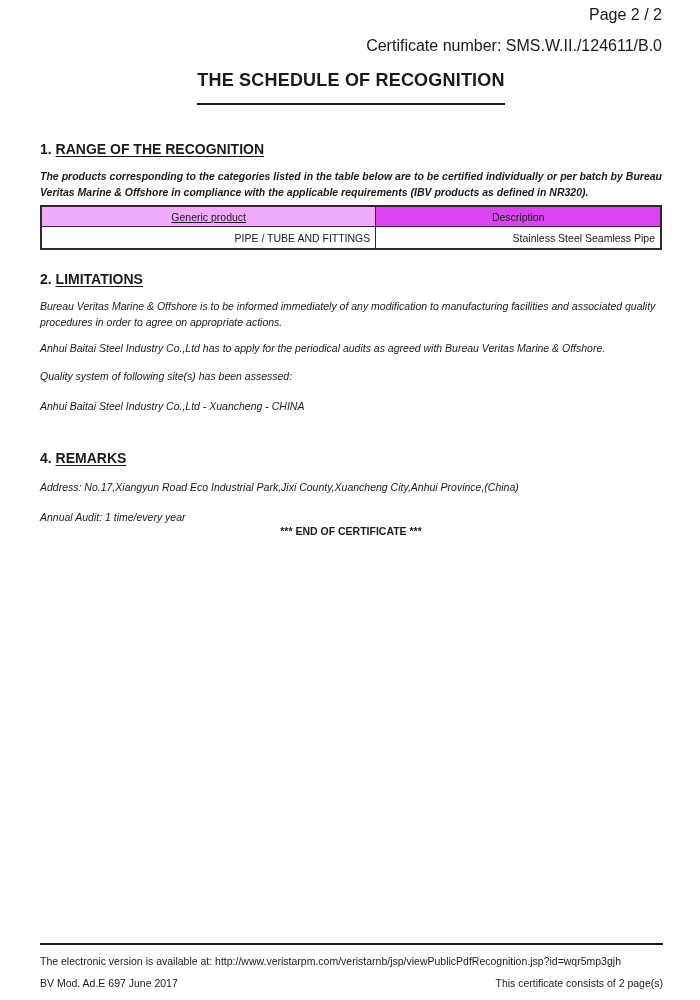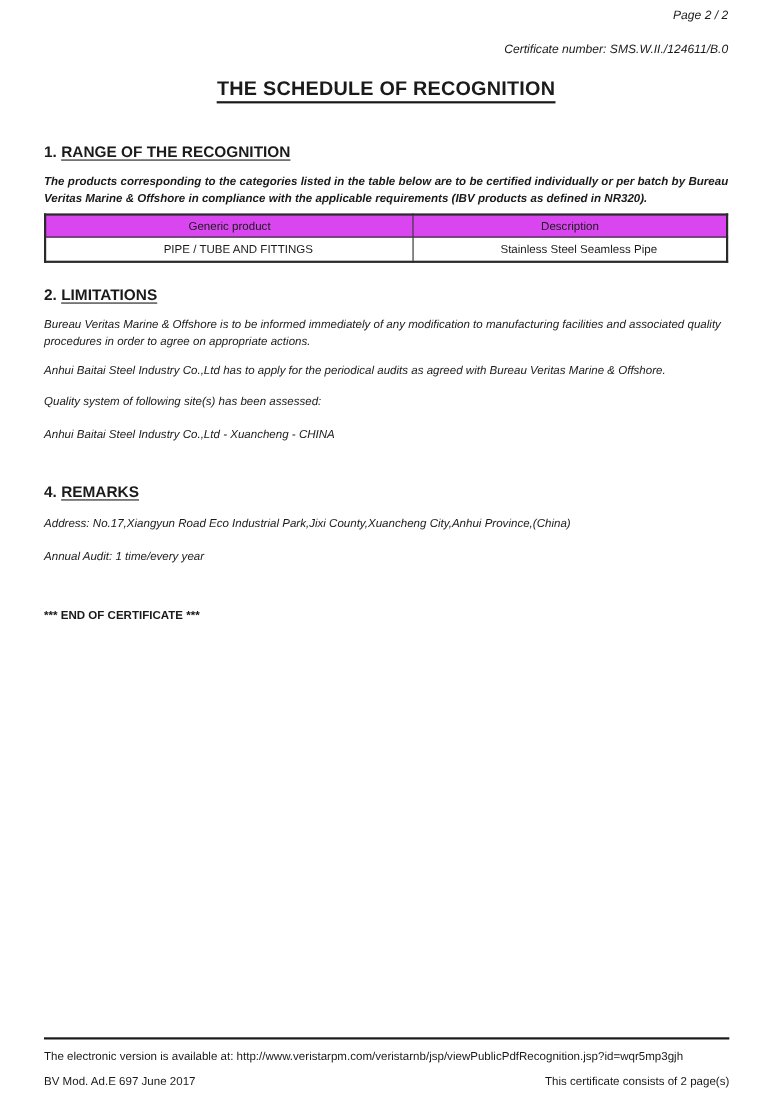--- a/index.html
+++ b/index.html
@@ -16,38 +16,37 @@
     overflow: hidden;
   }
   .page {
     position: absolute;
     left: 40px;
     right: 38px;
     top: 8px;
   }
   .hdr-line {
     text-align: right;
-    font-size: 11px;
+    font-size: 16px;
     line-height: 13px;
-    font-style: italic;
   }
   .hdr-line.cert-no {
     margin-top: 18px;
   }
   .doc-title {
     text-align: center;
     margin-top: 18px;
     font-size: 18px;
     font-weight: bold;
     letter-spacing: 0.2px;
   }
   .doc-title span {
     display: inline-block;
     border-bottom: 2px solid #1a1a1a;
-    padding-bottom: 1px;
+    padding-bottom: 12px;
   }
   .section-heading {
     font-size: 14px;
     font-weight: bold;
     line-height: 17px;
   }
   .section-heading .sec-label {
     text-decoration: underline;
     text-underline-offset: 2px;
   }
@@ -88,28 +87,28 @@
   }
   .products-table {
     border: 2px solid #2a2a2a;
   }
   .products-table th {
     font-weight: normal;
     text-align: center;
     height: 15px;
   }
   .products-table td {
-    text-align: center;
+    text-align: right;
     height: 17px;
     padding-left: 21px;
   }
   .col-generic { width: 54%; }
   .col-desc { width: 46%; }
   .end-marker {
-    margin-top: 40px;
+    text-align: center;
     font-size: 10.5px;
     font-weight: bold;
   }
   .footer {
     position: absolute;
     left: 40px;
     right: 37px;
     top: 943px;
     border-top: 2px solid #1a1a1a;
   }
@@ -142,21 +141,21 @@
   <div class="section-heading s1">
     <span class="sec-num">1.</span>
     <span class="sec-label">RANGE OF THE RECOGNITION</span>
   </div>
 
   <p class="body-text intro">The products corresponding to the categories listed in the table below are to be certified individually or per batch by Bureau Veritas Marine &amp; Offshore in compliance with the applicable requirements (IBV products as defined in NR320).</p>
 
   <table class="products-table">
     <thead>
       <tr>
-        <th class="col-generic" style="background: #d946ef;">Generic product</th>
+        <th class="col-generic" style="background: #f0abfc; text-decoration: underline;">Generic product</th>
         <th class="col-desc" style="background: #d946ef;">Description</th>
       </tr>
     </thead>
     <tbody>
       <tr>
         <td>PIPE / TUBE AND FITTINGS</td>
         <td>Stainless Steel Seamless Pipe</td>
       </tr>
     </tbody>
   </table>

